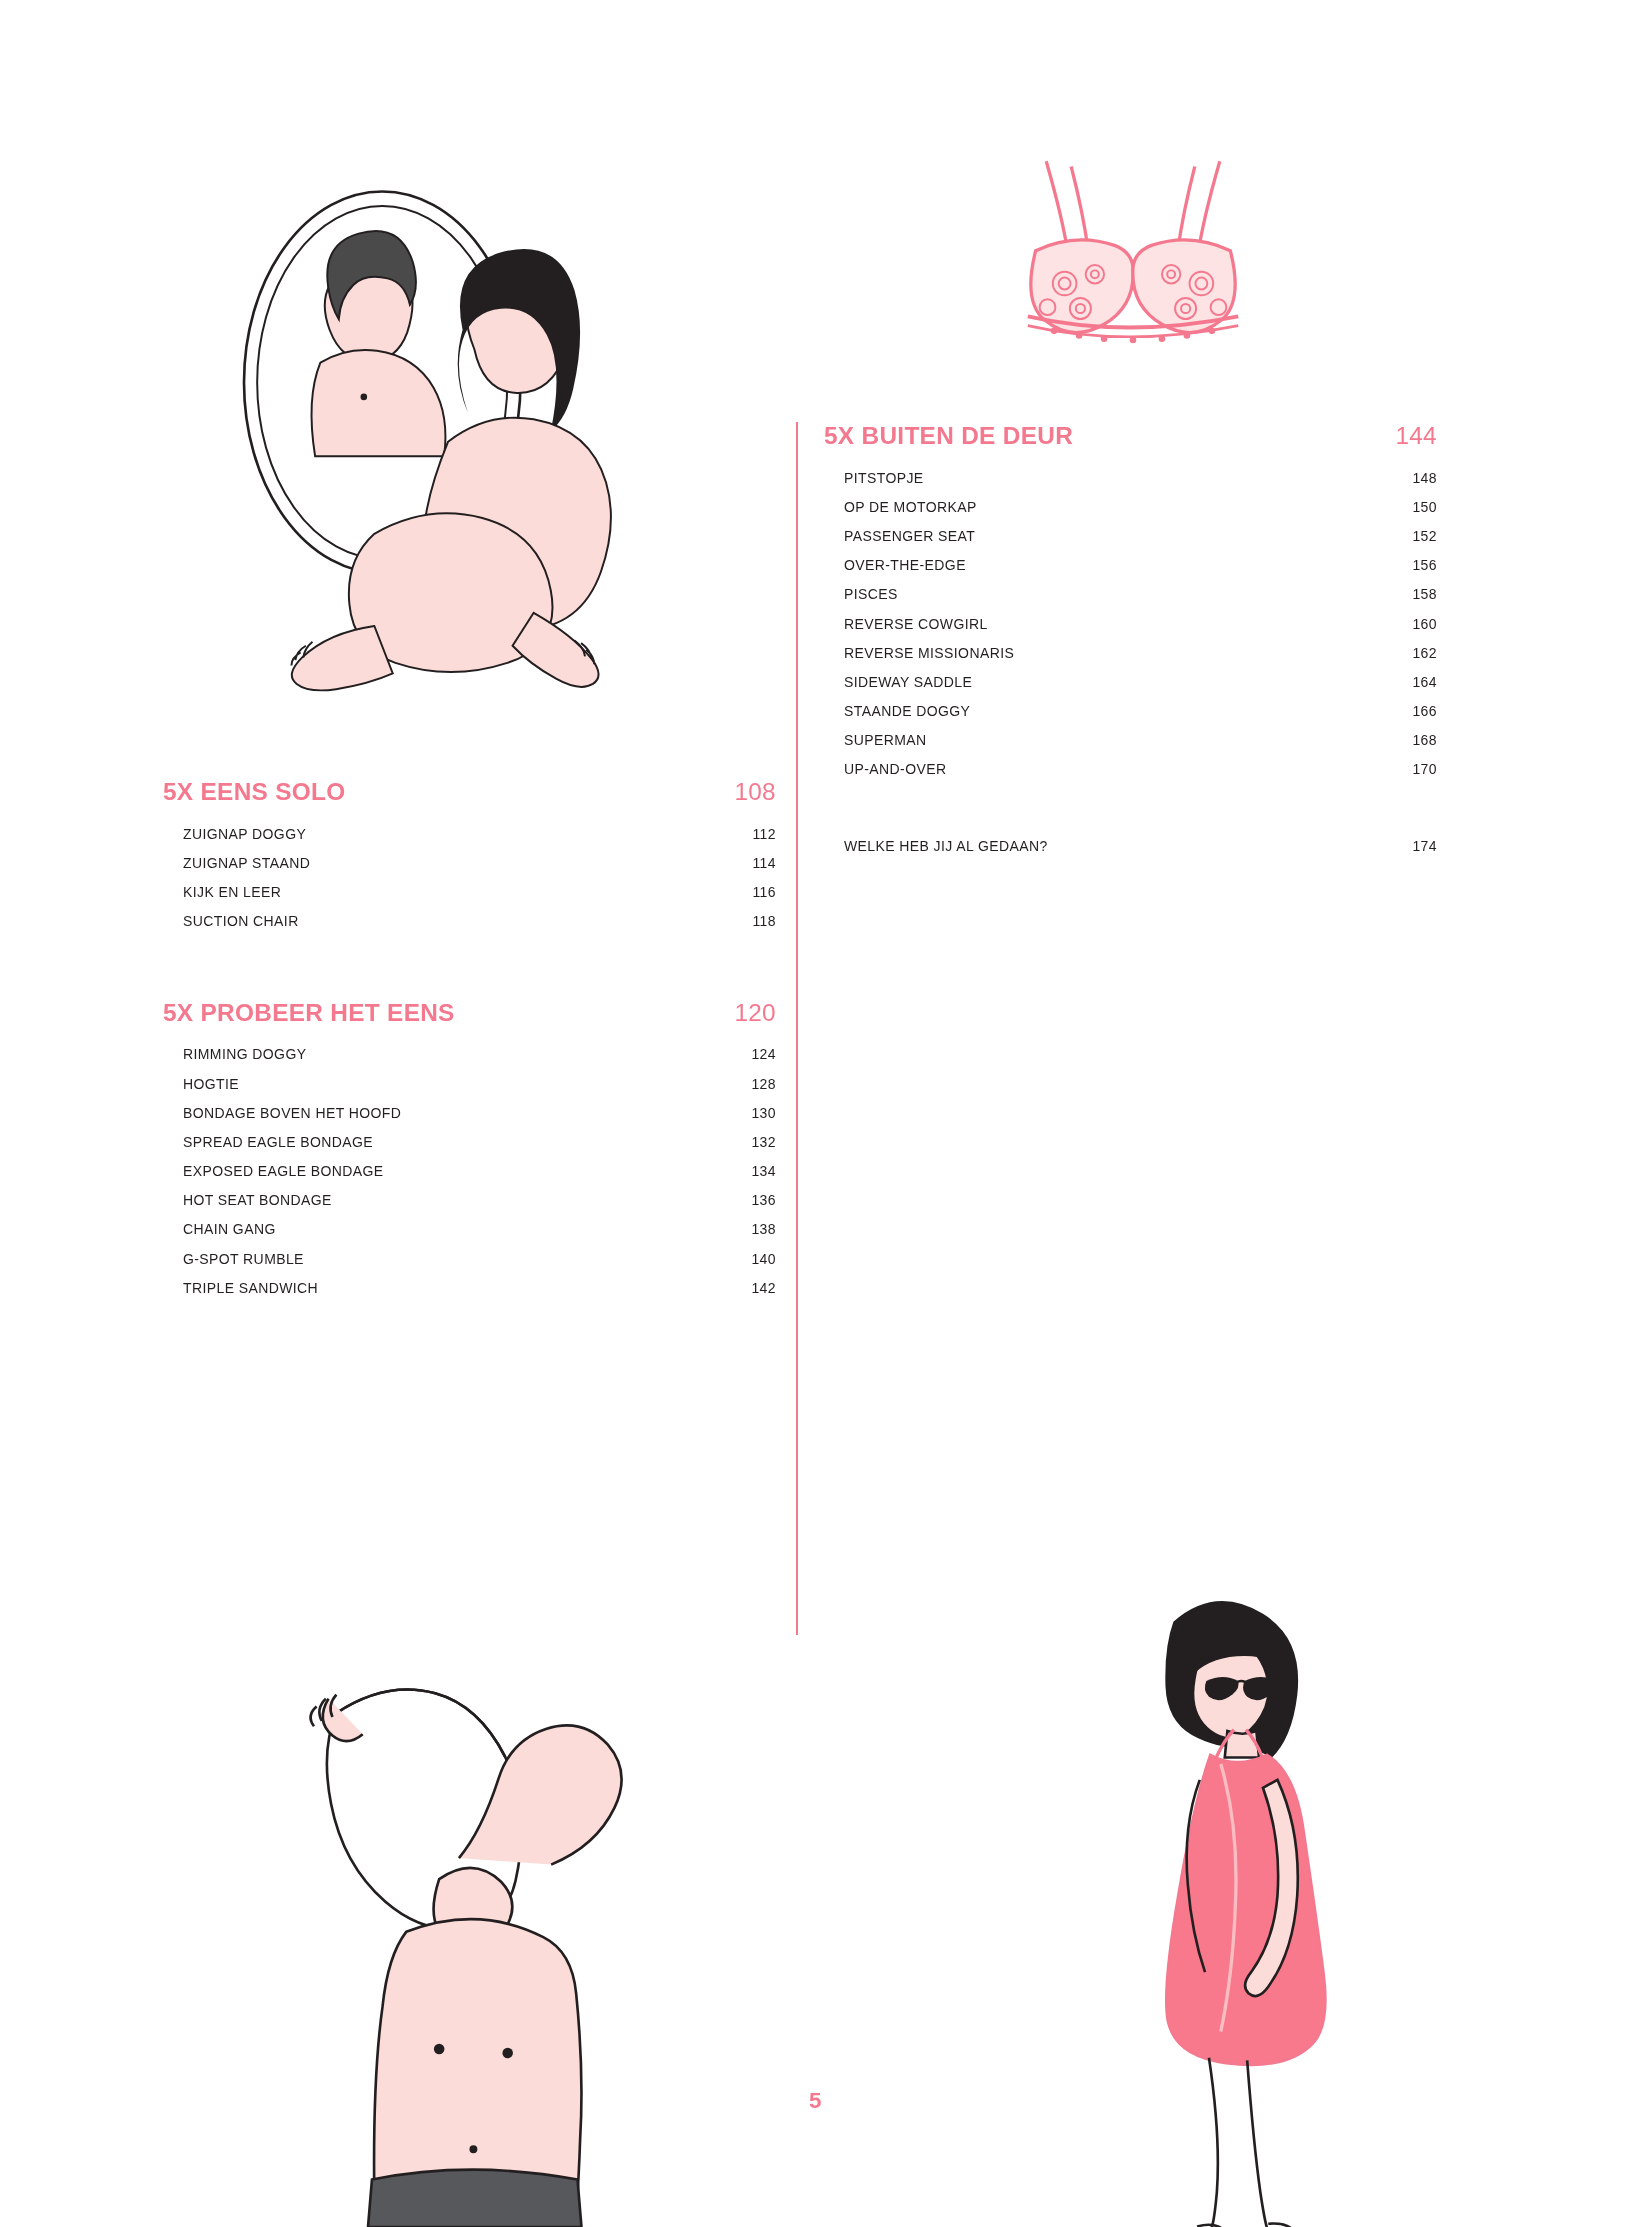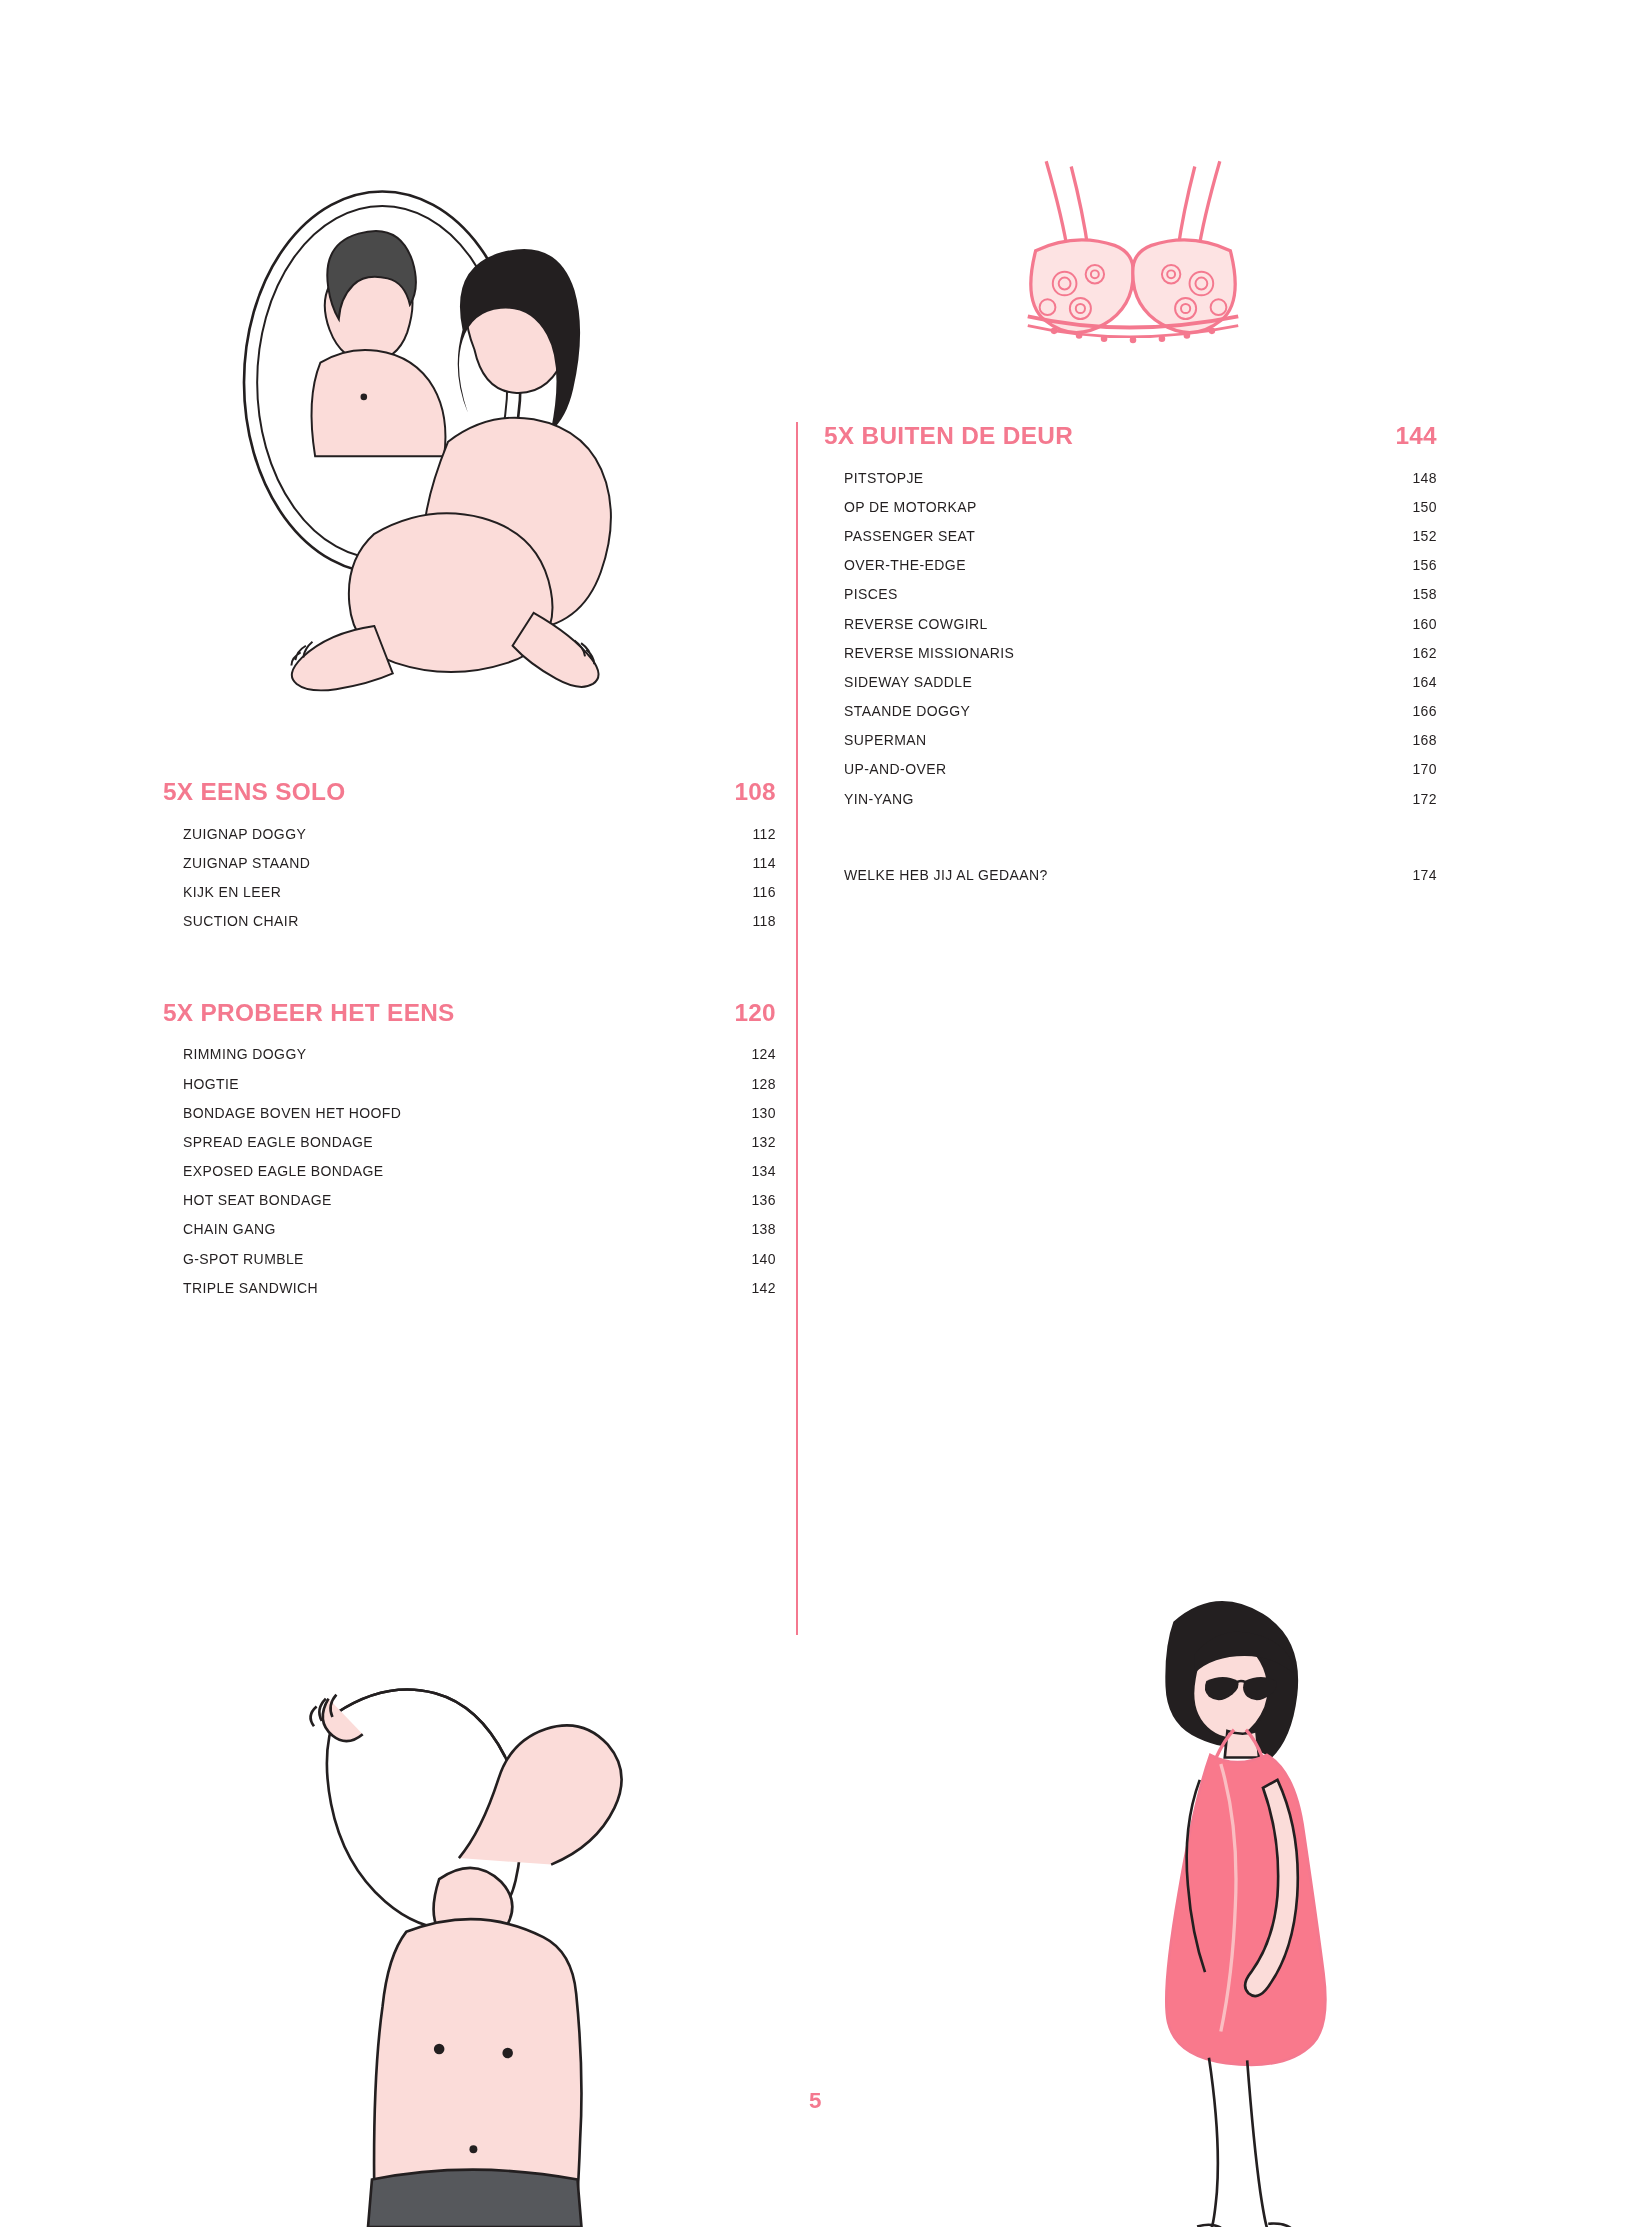--- a/index.html
+++ b/index.html
@@ -47,21 +47,21 @@
     display: flex;
     align-items: flex-start;
     justify-content: space-between;
     color: #f4798f;
     font-weight: 700;
     font-size: 24.4px;
     letter-spacing: 0.3px;
     margin-bottom: 13px;
   }
   .toc-head .t { white-space: nowrap; }
-  .toc-head .p { font-weight: 700; }
+  .toc-head .p { font-weight: 400; }
 
   .toc-row {
     display: flex;
     align-items: baseline;
     justify-content: space-between;
     font-size: 14px;
     letter-spacing: 0.4px;
     padding: 6.6px 0 6.6px 20px;
     color: #231f20;
   }
@@ -332,24 +332,20 @@
       <span class="p">166</span>
     </div>
     <div class="toc-row">
       <span class="t">SUPERMAN</span>
       <span class="p">168</span>
     </div>
     <div class="toc-row">
       <span class="t">UP-AND-OVER</span>
       <span class="p">170</span>
     </div>
-    <div class="toc-row">
-      <span class="t">YIN-YANG</span>
-      <span class="p">172</span>
-    </div>
   </div>
 
   <div class="gap-small"></div>
 
   <div class="toc-row no-indent">
     <span class="t">WELKE HEB JIJ AL GEDAAN?</span>
     <span class="p">174</span>
   </div>
 
 </div>

